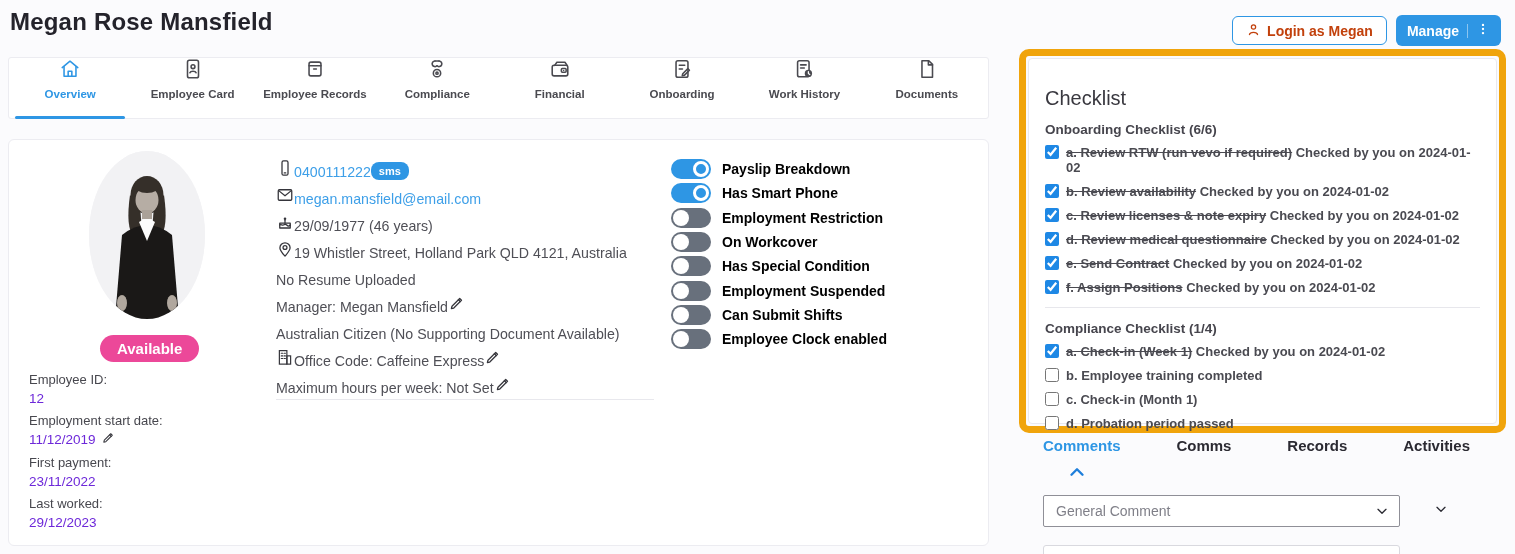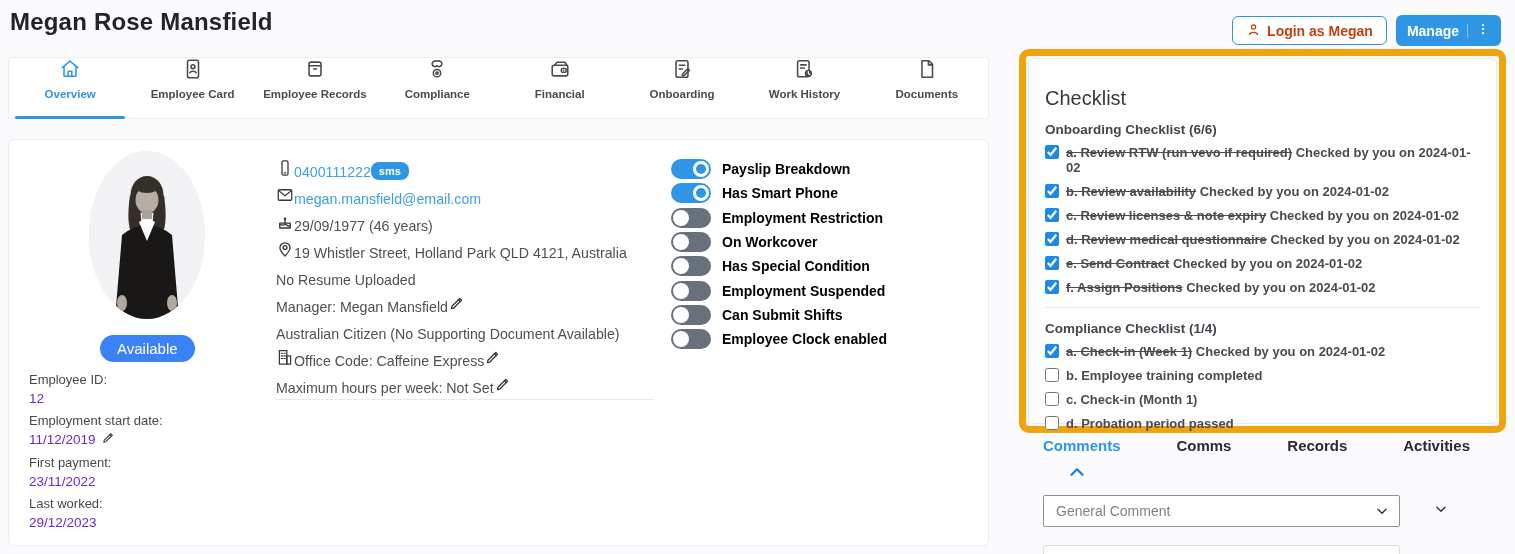--- a/index.html
+++ b/index.html
@@ -17,21 +17,21 @@
   .tabstrip { position:absolute; left:8px; top:57px; width:981px; height:62px; background:#fff; border:1px solid #ececf1; border-radius:3px; display:flex; }
   .tab { flex:1; display:flex; flex-direction:column; align-items:center; justify-content:flex-start; gap:4px; position:relative; cursor:pointer; color:#4a4a50; }
   .tab .tlbl { font-size:11.5px; font-weight:700; }
   .tab svg { width:22px; height:22px; }
   .tab.active { color:#2e96e4; }
   .tab.active::after { content:""; position:absolute; left:6px; right:6px; bottom:-1px; height:3px; background:#2e96e4; border-radius:2px; }
 
   
   .card { position:absolute; left:8px; top:139px; width:981px; height:407px; background:#fff; border:1px solid #ececf1; border-radius:6px; }
   .avatar { position:absolute; left:80px; top:11px; width:116px; height:168px; border-radius:50%; overflow:hidden; background:#f4f4f6; }
-  .badge-avail { position:absolute; left:91px; top:195px; background:#3b82f6; color:#fff; font-size:15px; font-weight:400; padding:5px 17px; border-radius:17px; }
+  .badge-avail { position:absolute; left:91px; top:195px; background:#ec4899; color:#fff; font-size:15px; font-weight:700; padding:5px 17px; border-radius:17px; }
   .facts { position:absolute; left:20px; top:230px; width:235px; }
   .fact { margin-bottom:3px; }
   .fact .flbl { font-size:13px; color:#47474e; line-height:19px; }
   .fact .fval { font-size:13.5px; color:#6d28d9; line-height:19px; display:flex; align-items:flex-start; gap:5px; }
   .edit-ic svg { width:15px; height:15px; color:#3a3a40; }
 
   .contact { position:absolute; left:267px; top:13px; width:385px; }
   .crow { display:flex; align-items:flex-end; min-height:27px; font-size:14.2px; color:#4f4f56; }
   .crow svg { width:18px; height:18px; flex:none; color:#35353b; }
   .link { color:#3d9fe8; }

